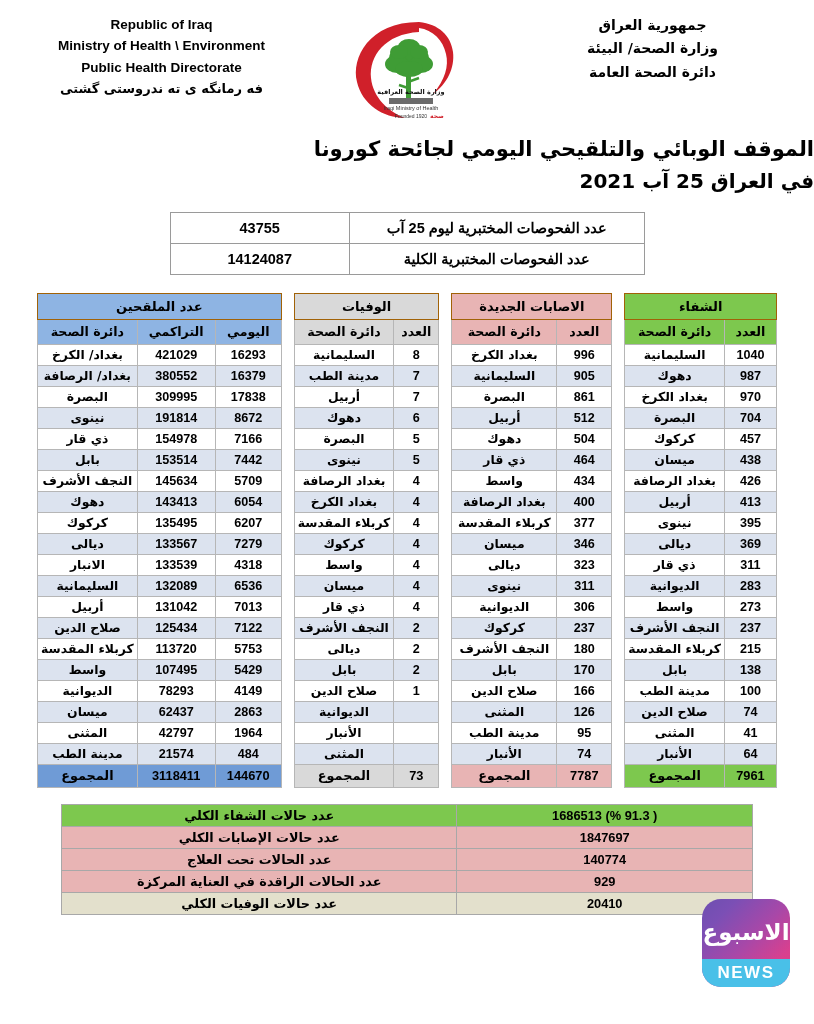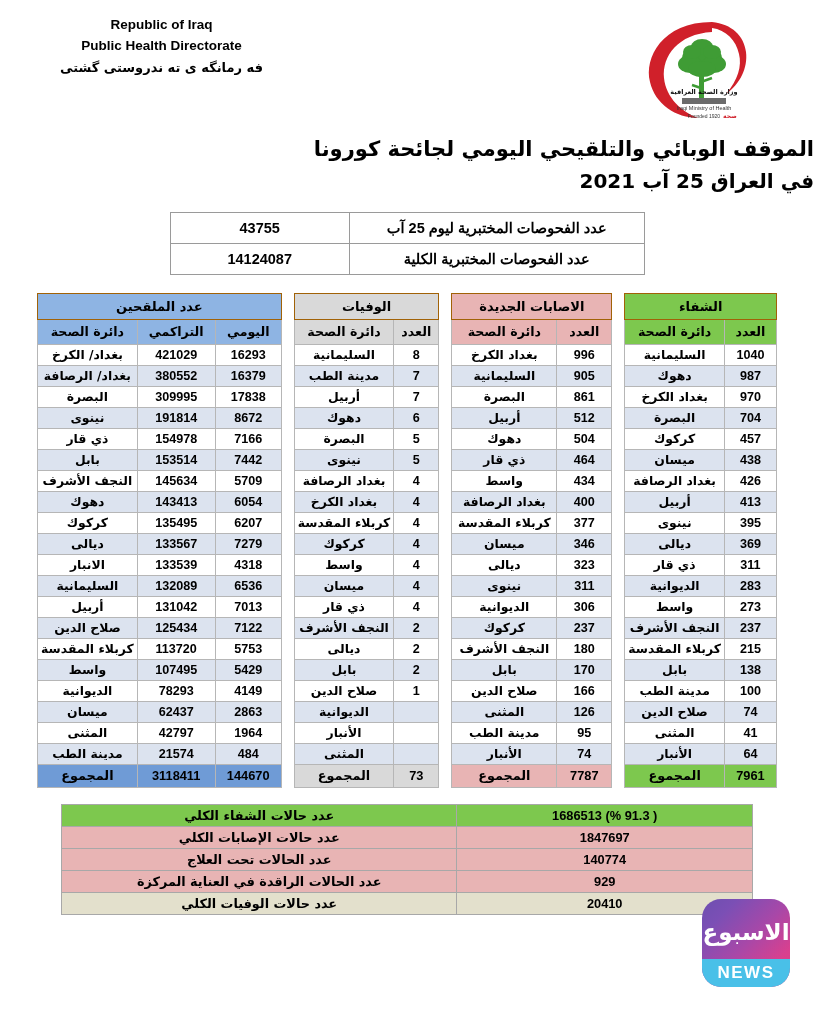--- a/index.html
+++ b/index.html
@@ -239,20 +239,25 @@
     font-size: 17px;
     letter-spacing: 1.5px;
     direction: ltr;
   }
 </style>
 </head>
 <body>
 
 <div class="page-header">
 
+  <div class="header-block header-ar">
+    <div>جمهورية العراق</div>
+    <div>وزارة الصحة/ البيئة</div>
+    <div>دائرة الصحة العامة</div>
+  </div>
 
   <div class="logo-wrap">
     <svg width="160" height="112" viewBox="0 0 160 112" xmlns="http://www.w3.org/2000/svg">
 
       <path d="M92 8 C42 8 24 44 30 68 C35 90 56 104 78 104 C62 98 46 84 44 64 C42 42 58 20 92 18 Z" fill="#d0202a"></path>
       <path d="M92 8 C112 10 124 22 126 38 C128 54 120 70 106 80 C118 66 122 52 119 40 C116 26 106 16 92 14 Z" fill="#d0202a"></path>
 
       <g fill="#3f9c35">
         <ellipse cx="82" cy="44" rx="20" ry="13"></ellipse>
         <ellipse cx="70" cy="50" rx="12" ry="9"></ellipse>
@@ -269,20 +274,21 @@
       <rect x="62" y="84" width="44" height="6" fill="#6b6b6b"></rect>
       <text x="84" y="80" font-family="DejaVu Sans" font-size="6.5" fill="#111" text-anchor="middle" font-weight="bold">وزارة الصحة العراقية</text>
       <text x="84" y="96" font-family="Liberation Sans" font-size="5.5" fill="#333" text-anchor="middle">Iraqi Ministry of Health</text>
       <text x="84" y="104" font-family="Liberation Sans" font-size="5" fill="#333" text-anchor="middle">Founded 1920</text>
       <text x="110" y="104" font-family="DejaVu Sans" font-size="6" fill="#d0202a" text-anchor="middle" font-weight="bold">صحة</text>
     </svg>
   </div>
 
   <div class="header-block header-en">
     <div>Republic of Iraq</div>
+    <div>Ministry of Health \ Environment</div>
     <div>Public Health Directorate</div>
     <div class="krd">فه رمانگه ی ته ندروستی گشتی</div>
   </div>
 
 </div>
 
 <div class="doc-title">
   <div>الموقف الوبائي والتلقيحي اليومي لجائحة كورونا</div>
   <div class="line2">في العراق  25  آب 2021</div>
 </div>

